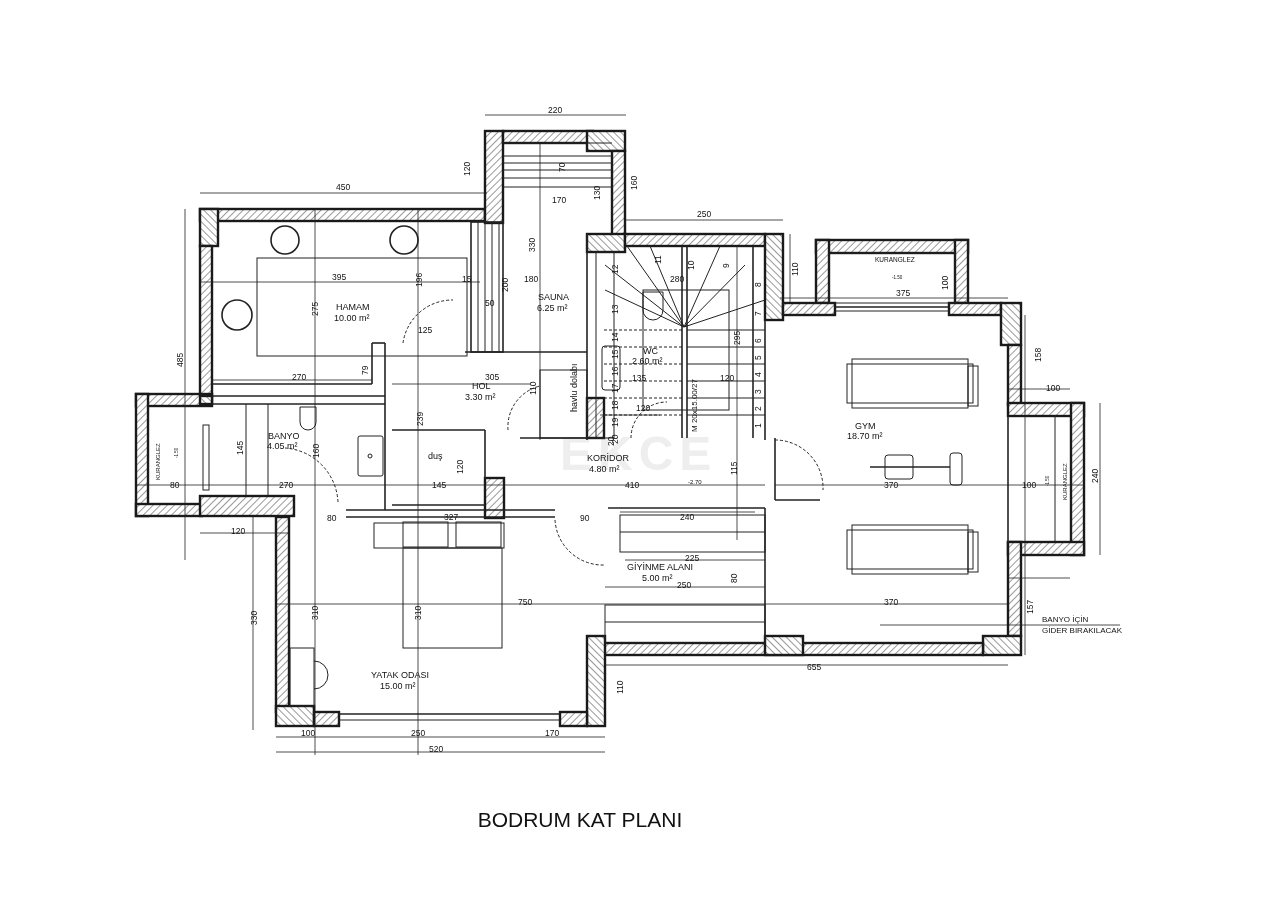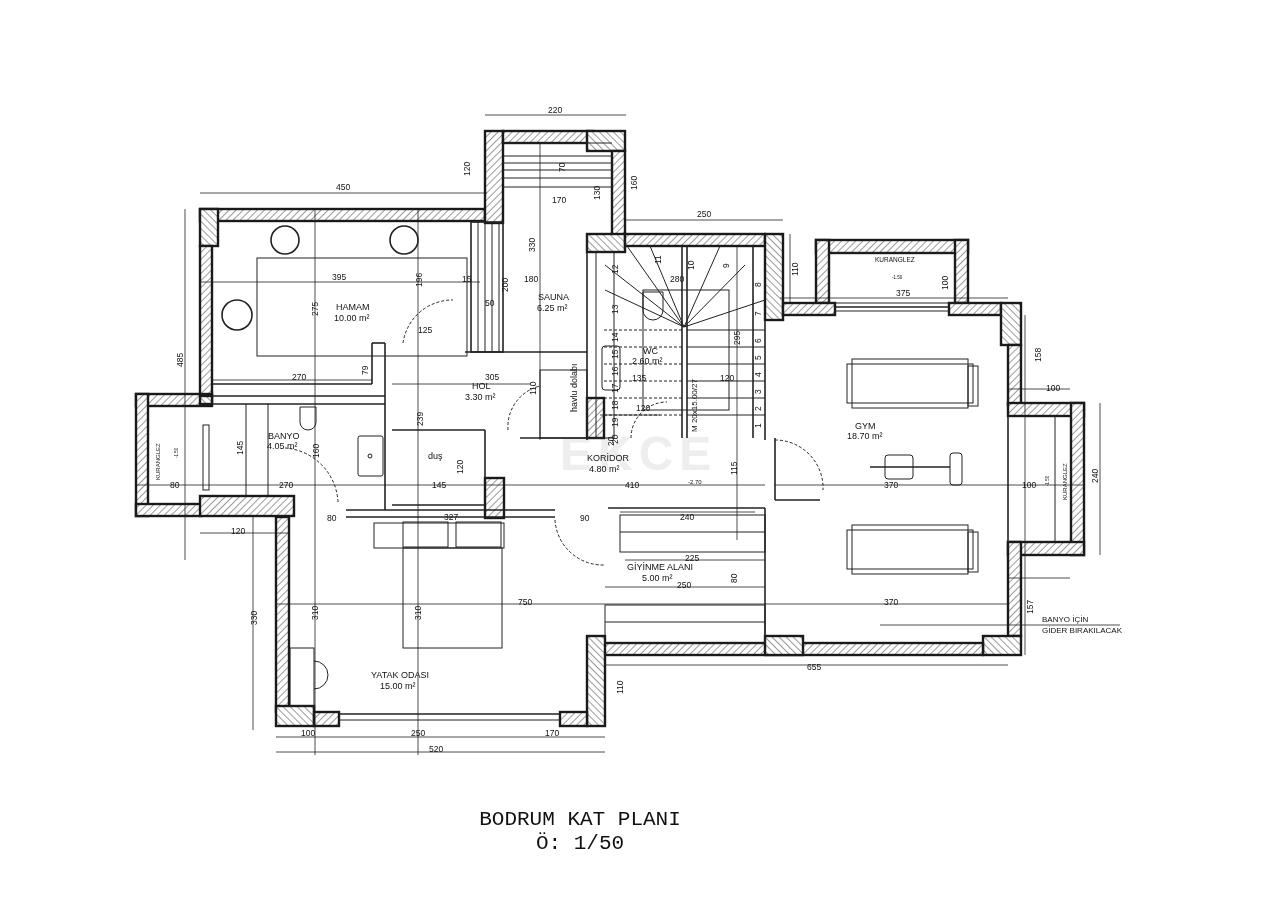--- a/index.html
+++ b/index.html
@@ -8,21 +8,21 @@
   .wall { fill: url(#hatch); stroke: #1a1a1a; stroke-width: 2.4; }
   .wall2 { fill: url(#hatch2); stroke: #1a1a1a; stroke-width: 2.4; }
   .thin { fill: none; stroke: #222; stroke-width: 1; }
   .med { fill: none; stroke: #222; stroke-width: 1.6; }
   .dim { stroke: #222; stroke-width: 0.8; fill: none; }
   .door { fill: none; stroke: #222; stroke-width: 1; stroke-dasharray: 3 2; }
   .room-label { font-family: "Liberation Sans", sans-serif; font-size: 9px; fill: #111; }
   .dim-label { font-family: "Liberation Sans", sans-serif; font-size: 8.5px; fill: #111; }
   .tiny { font-family: "Liberation Sans", sans-serif; font-size: 4.5px; fill: #111; }
   .watermark { font-family: "Liberation Sans", sans-serif; font-size: 48px; font-weight: bold; fill: #eeeeee; letter-spacing: 6px; }
-  .title-block { position: absolute; left: 440px; top: 808px; width: 280px; text-align: center; font-family: Liberation Mono, monospace; font-size: 21px; line-height: 24px; color: #111; }
+  .title-block { position: absolute; left: 440px; top: 808px; width: 280px; text-align: center; font-family: Liberation Sans, sans-serif; font-size: 21px; line-height: 24px; color: #111; }
   .title-block div { white-space: nowrap; }
 </style>
 </head>
 <body>
 
 <svg id="plan" viewBox="0 0 1280 904" xmlns="http://www.w3.org/2000/svg">
   <defs>
     <pattern id="hatch" width="5" height="5" patternUnits="userSpaceOnUse" patternTransform="rotate(45)">
       <rect width="5" height="5" fill="#fff"></rect>
       <line x1="0" y1="0" x2="0" y2="5" stroke="#333" stroke-width="1"></line>
@@ -371,14 +371,13 @@
     <text class="dim-label" x="301" y="736">100</text>
     <text class="dim-label" x="411" y="736">250</text>
     <text class="dim-label" x="545" y="736">170</text>
     <text class="dim-label" x="429" y="752">520</text>
     <text class="dim-label" transform="translate(614,446) rotate(-90)">20</text>
   </g>
 </svg>
 
 <div class="title-block">
   <div>BODRUM KAT PLANI</div>
-  <div>Ö: 1/50</div>
 </div>
 
 </body></html>

